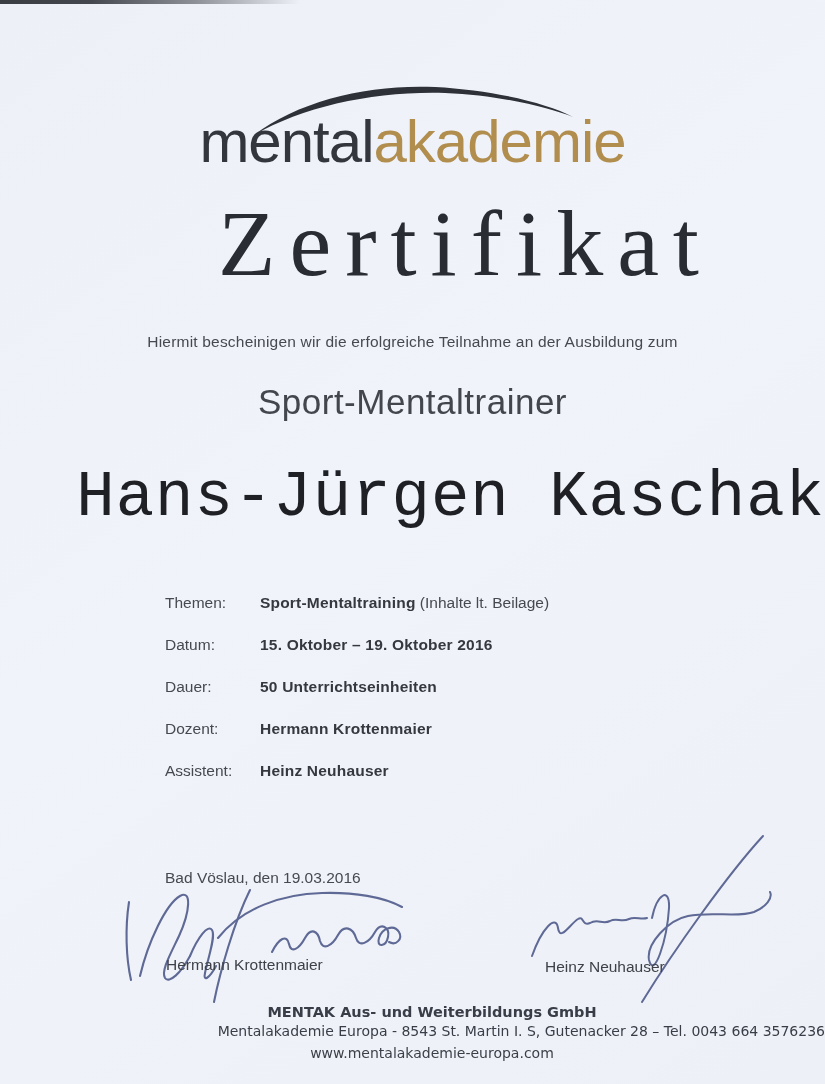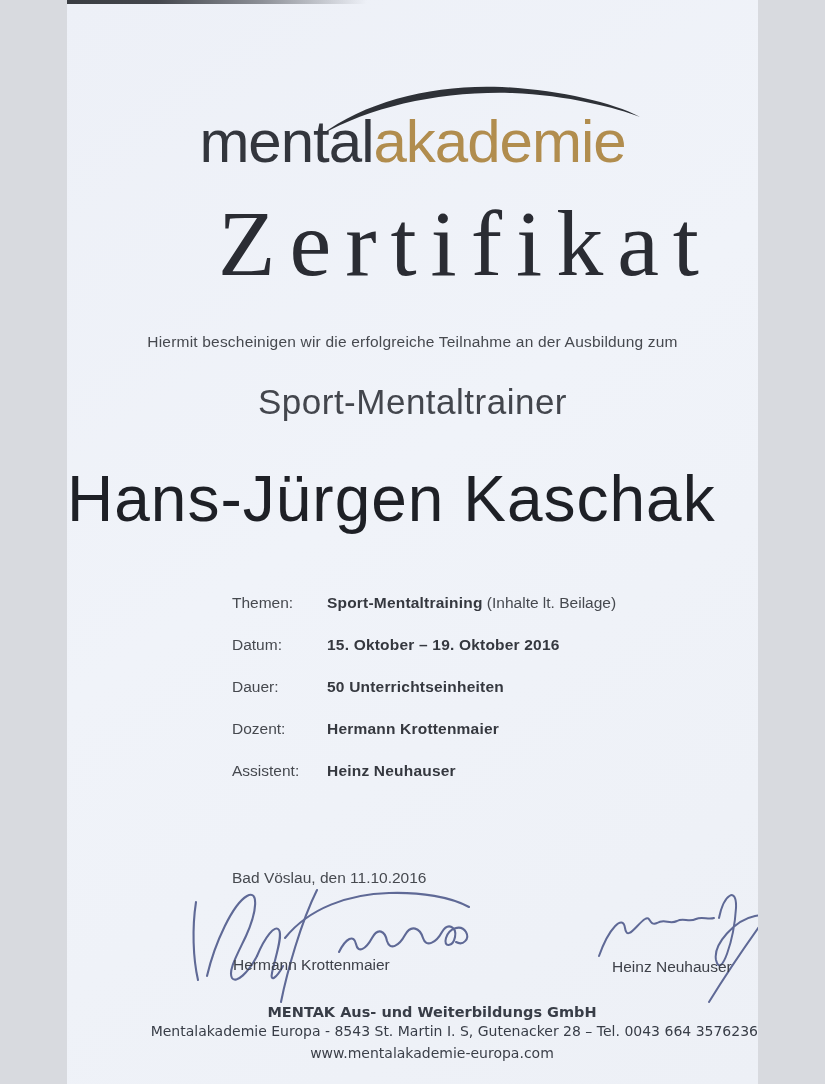--- a/index.html
+++ b/index.html
@@ -1,19 +1,19 @@
 <!DOCTYPE html>
 <html><head>
 <meta charset="utf-8">
 <style>
   * { box-sizing: border-box; }
   html, body { margin: 0; padding: 0; background: #d8dadf; }
   .page {
     position: relative;
-    width: 691px;
+    width: 825px;
     height: 1084px;
     margin: 0 auto;
     background: linear-gradient(145deg, #edf0f7 0%, #f0f3f9 45%, #edf0f6 100%);
     font-family: "Liberation Sans", sans-serif;
     overflow: hidden;
     color: #3a3d45;
   }
   .scan-artifact-top {
     position: absolute; top: 0; left: 0;
     width: 300px; height: 4px;
@@ -38,22 +38,22 @@
   .intro-line {
     position: absolute; top: 333px; left: 0; width: 100%;
     text-align: center; font-size: 15.5px; letter-spacing: 0.2px; color: #46494f;
   }
   .course-title {
     position: absolute; top: 382px; left: 0; width: 100%;
     text-align: center; font-size: 35px; color: #43464d; letter-spacing: 0.5px;
   }
   .recipient-name {
     position: absolute; top: 462px; left: 0; width: 100%;
-    text-align: left;
-    font-family: Liberation Sans, sans-serif;
+    text-align: right;
+    font-family: Liberation Mono, monospace;
     font-size: 64px; color: #1e2026; letter-spacing: 1px; font-weight: 400;
   }
   
   .details { position: absolute; left: 165px; top: 588px; width: 520px; }
   .detail-row { display: flex; height: 36px; align-items: flex-start; font-size: 15.5px; margin-top: 6px; }
   .detail-label { width: 95px; flex: 0 0 95px; color: #46494f; }
   .detail-value { color: #35383f; }
   .detail-value b { font-weight: 700; letter-spacing: 0.2px; }
   .detail-value .note { font-weight: 400; color: #46494f; }
   
@@ -111,21 +111,21 @@
     <div class="detail-row">
       <span class="detail-label">Dozent:</span>
       <span class="detail-value"><b>Hermann Krottenmaier</b><span class="note"></span></span>
     </div>
     <div class="detail-row">
       <span class="detail-label">Assistent:</span>
       <span class="detail-value"><b>Heinz Neuhauser</b><span class="note"></span></span>
     </div>
   </div>
 
-  <div class="place-date">Bad Vöslau, den 11.10.2016</div>
+  <div class="place-date">Bad Vöslau, den 19.03.2016</div>
 
   <svg class="sig-svg sig-left" viewBox="0 0 292 128" aria-hidden="true">
     <g fill="none" stroke="#535e8e" stroke-width="2.1" stroke-linecap="round" opacity="0.92">
       <path d="M 7,22 C 3,48 4,78 9,100"></path>
       <path d="M 18,96 C 26,62 44,24 58,16 C 70,9 68,32 57,56 C 47,77 39,91 43,98 C 47,104 59,93 68,76"></path>
       <path d="M 68,76 C 76,57 86,44 90,50 C 94,56 86,78 83,93 C 81,102 87,99 94,86"></path>
       <path d="M 128,10 C 112,42 98,92 92,122"></path>
       <path d="M 96,58 C 120,28 160,14 200,13 C 232,12 262,17 280,27"></path>
       <path d="M 150,72 C 157,58 165,54 167,64 C 169,74 177,69 183,58 C 189,47 196,51 198,61 C 201,71 210,66 216,55 C 222,44 231,48 234,58 C 237,68 247,63 253,52 C 259,42 268,47 266,57 C 264,67 254,68 257,58 C 260,48 272,44 277,52 C 281,59 274,66 267,62"></path>
     </g>

